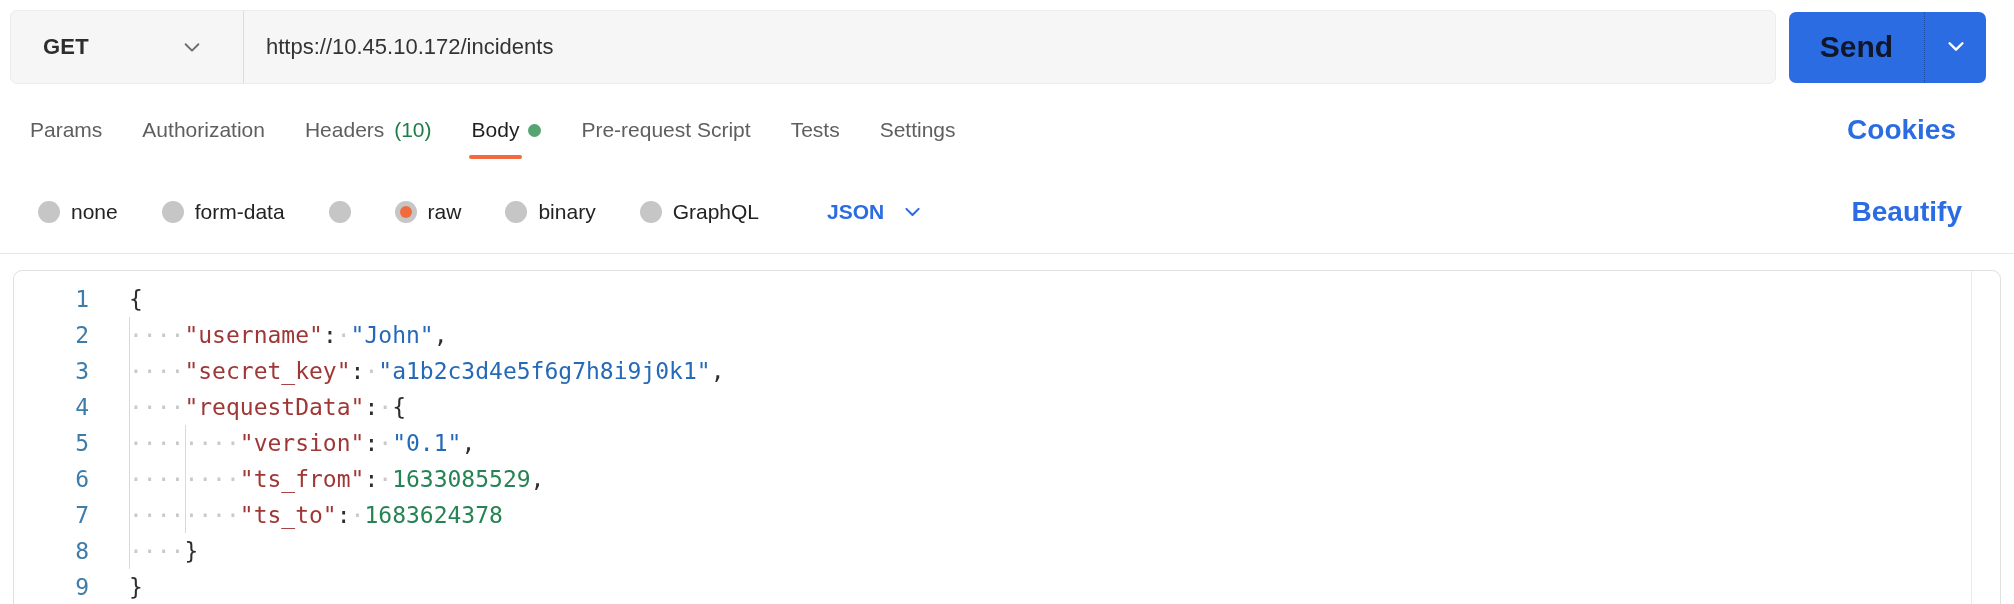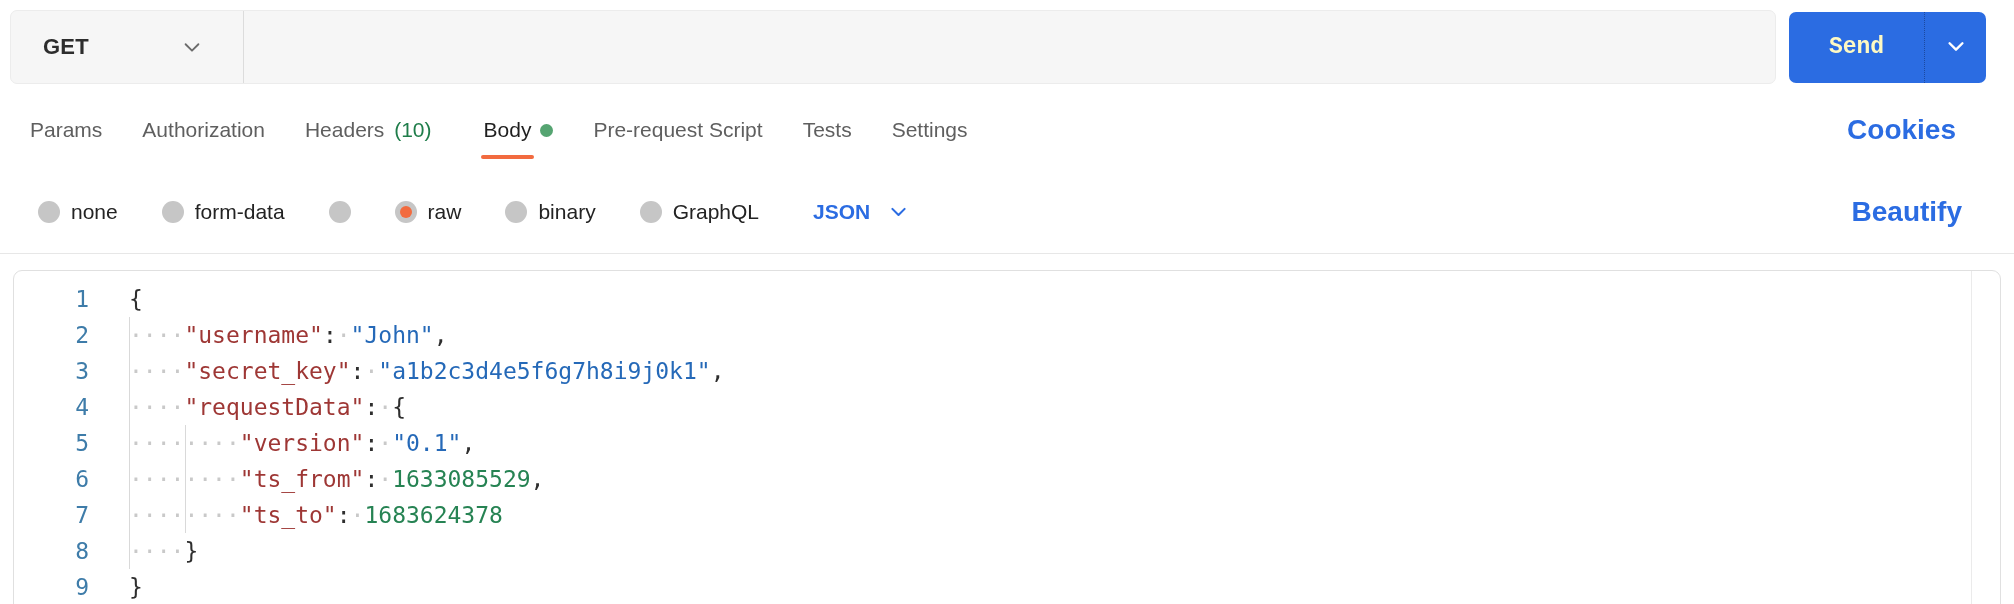--- a/index.html
+++ b/index.html
@@ -18,49 +18,49 @@
   .url-bar{flex:1;display:flex;align-items:stretch;background:var(--bar-bg);
     border:1px solid var(--bar-border);border-radius:7px;overflow:hidden;}
   .method{width:233px;display:flex;align-items:center;justify-content:space-between;
     padding:0 40px 0 32px;border-right:1px solid #dcdcdc;cursor:pointer;}
   .method-label{font-size:22px;font-weight:700;color:#2d2d2d;letter-spacing:.2px;}
   .chev{display:flex;align-items:center;}
   .url-input{flex:1;border:none;outline:none;background:transparent;
     padding:0 20px 0 22px;font-size:22px;color:#333;font-family:"Liberation Sans",sans-serif;}
   .send-split{display:flex;margin-left:13px;width:197px;border-radius:7px;overflow:hidden;
     align-self:center;height:71px;}
-  .send-main{flex:1;border:none;background:var(--blue);color:#fef9c3;font-size:23px;
-    font-weight:700;font-family:Liberation Mono, monospace;cursor:pointer;}
+  .send-main{flex:1;border:none;background:var(--blue);color:#0f172a;font-size:30px;
+    font-weight:700;font-family:Liberation Sans, sans-serif;cursor:pointer;}
   .send-caret{width:62px;border:none;background:var(--blue);cursor:pointer;
     border-left:1px dotted rgba(10,30,80,.45);display:flex;align-items:center;justify-content:center;}
 
   
   .tabs-row{display:flex;align-items:center;justify-content:space-between;
     height:86px;padding:6px 58px 0 30px;}
   .tabs{display:flex;align-items:center;gap:40px;}
   .tab{display:flex;align-items:center;gap:9px;font-size:21px;color:var(--tab-gray);
     cursor:pointer;height:100%;}
   .tab-text{position:relative;white-space:nowrap;}
-  .tab.active{color:var(--tab-dark);margin-left:12px;}
+  .tab.active{color:var(--tab-dark);}
   .tab.active .tab-text::after{content:'';position:absolute;left:-3px;right:-3px;bottom:-17px;
     height:4px;border-radius:2px;background:var(--orange);}
   .tab-count{color:var(--green);margin-left:4px;}
   .tab-dot{width:13px;height:13px;border-radius:50%;background:var(--dot-green);}
   .link{color:var(--blue);font-size:28px;font-weight:700;cursor:pointer;text-decoration:none;white-space:nowrap;}
 
   
   .options-row{display:flex;align-items:center;height:84px;padding:0 52px 0 38px;
     border-bottom:1px solid var(--sep);}
   .radios{display:flex;gap:44px;}
   .radio{display:flex;align-items:center;gap:11px;cursor:pointer;}
   .radio-dot{width:22px;height:22px;border-radius:50%;background:#c6c6c6;flex:none;}
   .radio.selected .radio-dot::after{content:'';display:block;width:12px;height:12px;
     margin:5px;border-radius:50%;background:var(--orange);}
   .radio-label{font-size:21px;color:#232323;white-space:nowrap;}
-  .lang-select{display:flex;align-items:center;gap:18px;margin-left:54px;cursor:pointer;}
+  .lang-select{display:flex;align-items:center;gap:18px;margin-left:68px;cursor:pointer;}
   .lang-label{font-size:21px;font-weight:700;color:var(--blue);}
   .options-spacer{flex:1;}
 
   
   .editor{position:absolute;left:13px;right:13px;top:270px;height:352px;
     border:1.5px solid var(--editor-border);border-radius:9px;background:#fff;
     overflow:hidden;}
   .editor-inner{position:relative;padding-top:10px;
     font-family:"DejaVu Sans Mono","Liberation Mono",monospace;font-size:23px;line-height:36px;}
   .code-line{display:flex;height:36px;}
@@ -82,20 +82,21 @@
 <div class="url-row">
   <div class="url-bar">
     <div class="method">
       <span class="method-label">GET</span>
       <span class="chev">
         <svg width="22" height="22" viewBox="0 0 24 24" fill="none">
             <path d="M5 9l7 7 7-7" stroke="#6b6b6b" stroke-width="2" stroke-linecap="round" stroke-linejoin="round"></path>
           </svg>
       </span>
     </div>
+    <input class="url-input" spellcheck="false" value="https://10.45.10.172/incidents" style="">
   </div>
   <div class="send-split">
     <button class="send-main">Send</button>
     <button class="send-caret">
       <span>
         <svg width="22" height="22" viewBox="0 0 24 24" fill="none">
             <path d="M5 9l7 7 7-7" stroke="#ffffff" stroke-width="2.6" stroke-linecap="round" stroke-linejoin="round"></path>
           </svg>
       </span>
     </button>

